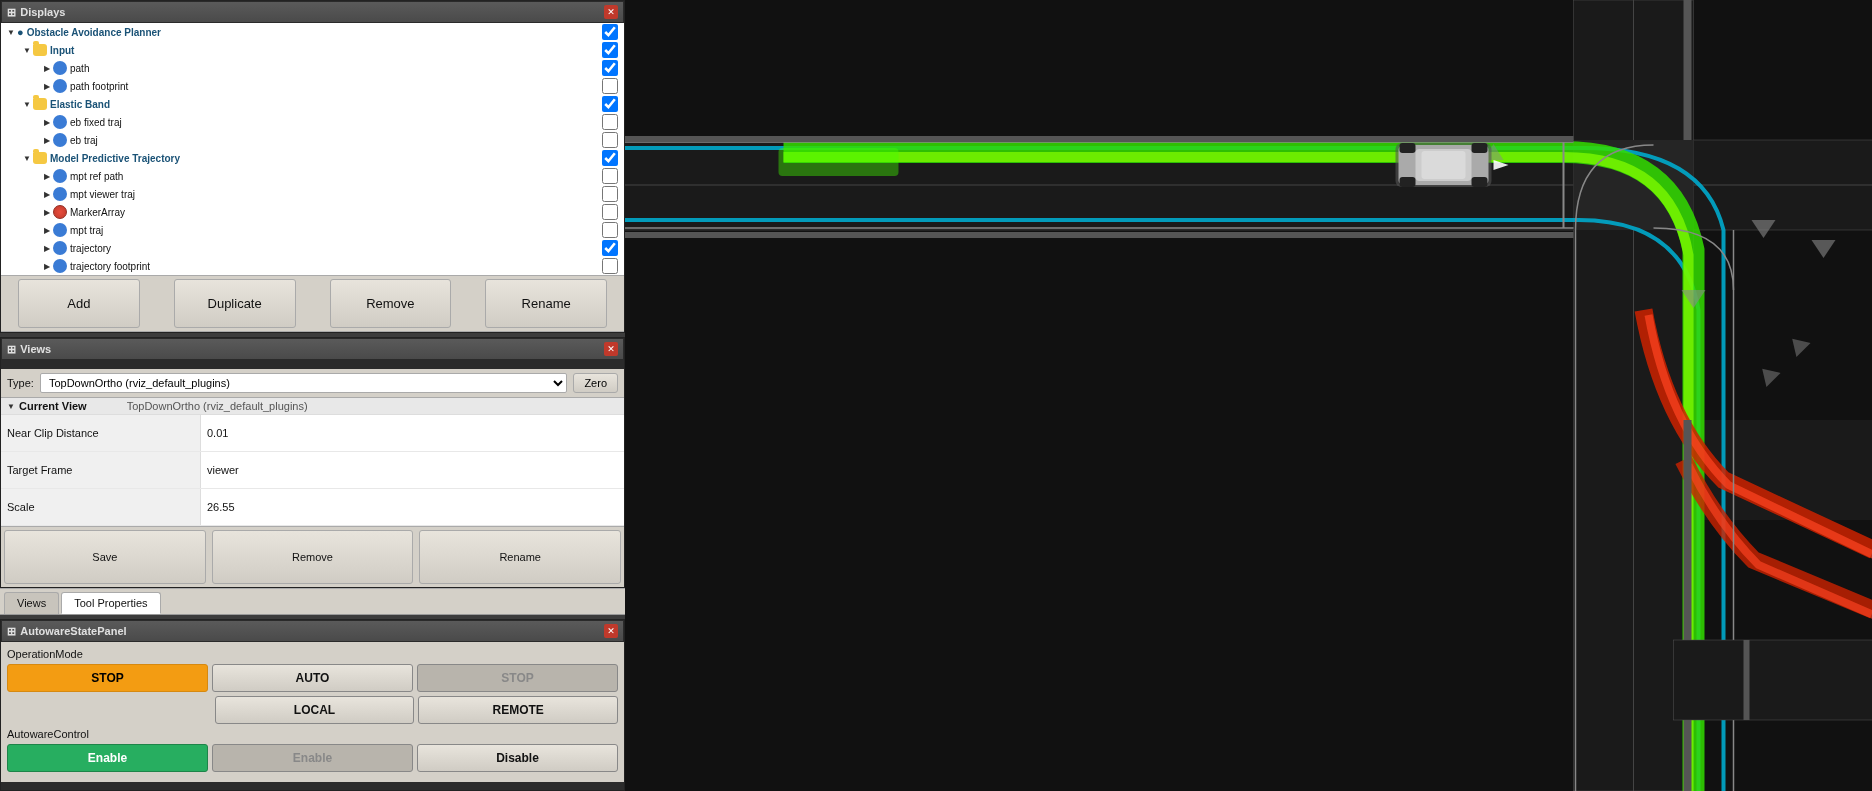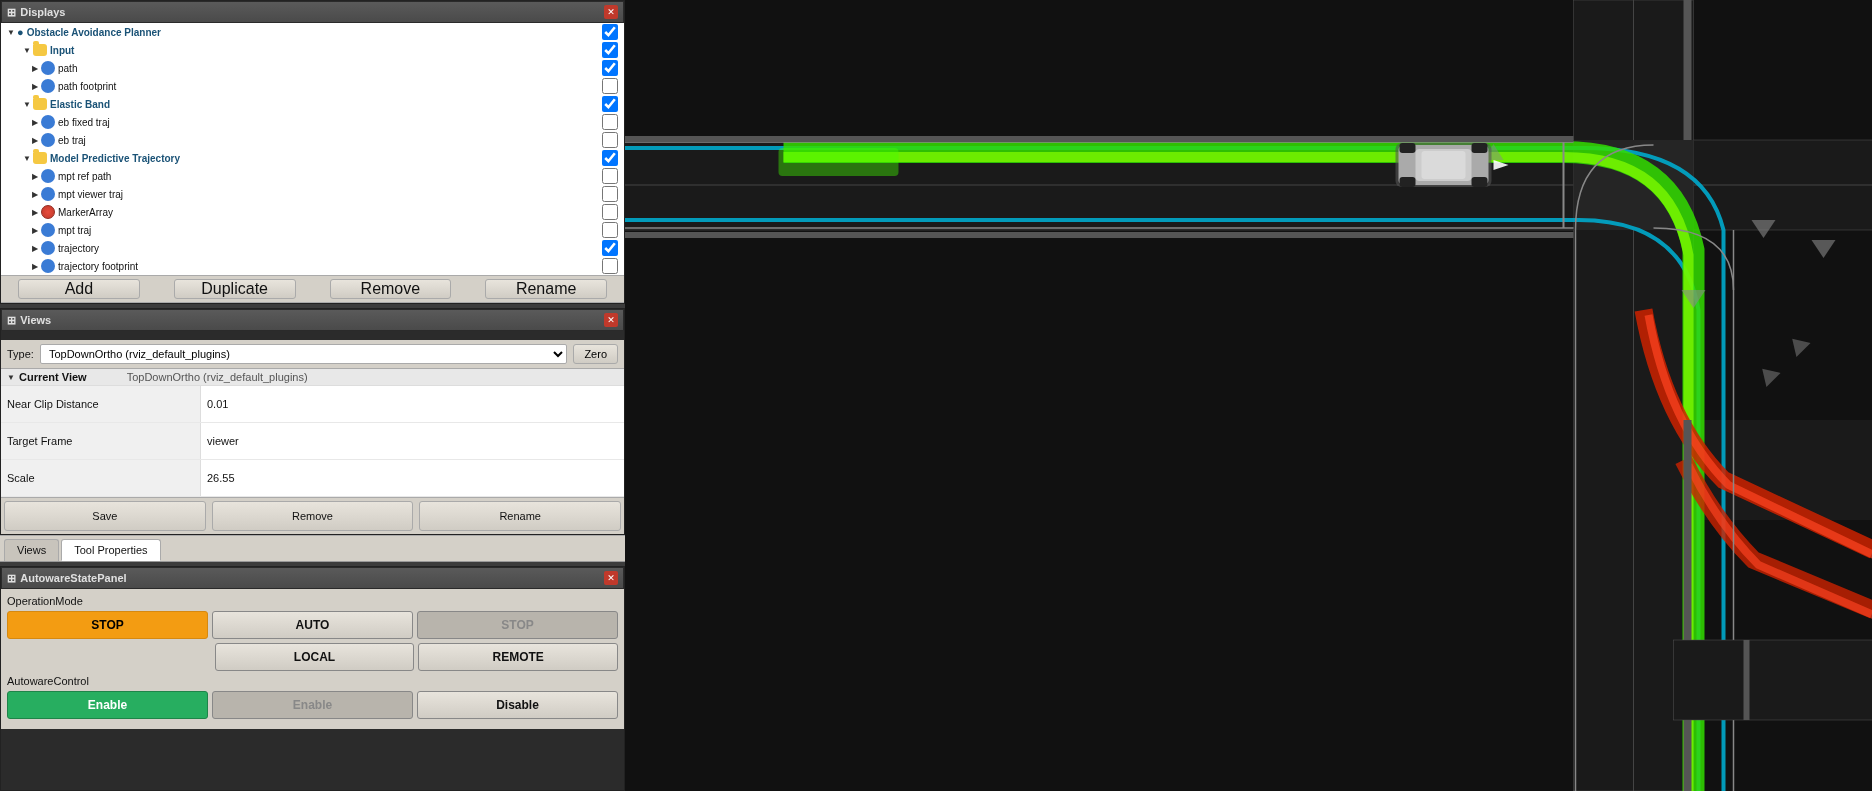--- a/index.html
+++ b/index.html
@@ -71,21 +71,21 @@
       display: flex;
       align-items: center;
       padding: 1px 2px;
       border-bottom: none;
       min-height: 18px;
       background: #ffffff;
     }
 
     .tree-indent-0 { padding-left: 4px; }
     .tree-indent-1 { padding-left: 20px; }
-    .tree-indent-2 { padding-left: 16px; }
+    .tree-indent-2 { padding-left: 28px; }
 
     .tree-arrow {
       width: 12px;
       height: 12px;
       display: inline-flex;
       align-items: center;
       justify-content: center;
       font-size: 8px;
       color: #333;
       cursor: pointer;
@@ -149,26 +149,26 @@
 
     
     .toolbar-row {
       display: flex;
       background: #d4d0c8;
       border-top: 1px solid #aaa;
       border-bottom: 1px solid #aaa;
     }
     .toolbar-btn {
       flex: 1;
-      padding: 0 6px;
+      padding: 16px 6px;
       background: linear-gradient(to bottom, #e8e4dc, #d0ccc4);
       border: 1px solid #aaa;
       border-radius: 3px;
       margin: 3px 17px;
-      font-size: 16px;
+      font-size: 13px;
       cursor: pointer;
       color: #111;
       text-align: center;
     }
 
     
     .views-panel {
       background: #2b2b2b;
       border: 1px solid #222;
       margin-top: 4px;
@@ -244,21 +244,21 @@
     .current-view-label { font-weight: bold; color: #111; font-size: 11px; }
     .current-view-type { color: #555; font-size: 11px; margin-left: 40px; }
 
     .views-buttons {
       display: flex;
       background: #d4d0c8;
       border-top: 1px solid #aaa;
     }
     .views-btn {
       flex: 1;
-      padding: 8px 6px;
+      padding: 20px 6px;
       background: linear-gradient(to bottom, #e8e4dc, #d0ccc4);
       border: 1px solid #aaa;
       border-radius: 3px;
       margin: 3px;
       font-size: 11px;
       cursor: pointer;
       color: #111;
       text-align: center;
     }
 

